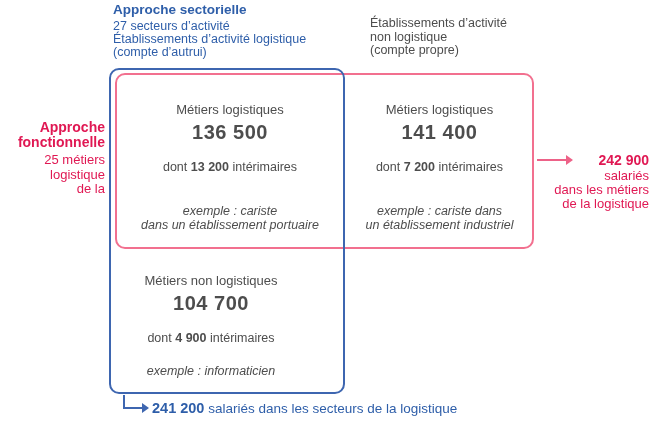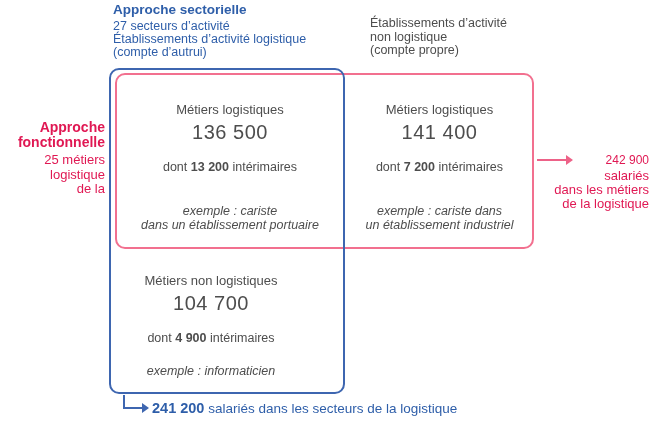--- a/index.html
+++ b/index.html
@@ -26,32 +26,32 @@
   .pink-rect {
     position:absolute; left:115px; top:73px; width:419px; height:176px;
     border:2px solid #F2708F; border-radius:10px; z-index:1; background:transparent;
   }
   
   .cell { position:absolute; text-align:center; color:#4D4D4D; z-index:3; }
   .cell-a { left:117px; top:102px; width:226px; }
   .cell-b { left:347px; top:102px; width:185px; }
   .cell-c { left:95px; top:273px; width:232px; }
   .cell .cell-title { font-size:13px; line-height:15px; }
-  .cell .cell-value { font-size:20px; font-weight:normal; line-height:23px; margin-top:4px; letter-spacing:0.5px; }
+  .cell .cell-value { font-size:20px; font-weight:bold; line-height:23px; margin-top:4px; letter-spacing:0.5px; }
   .cell .dont { font-size:12.5px; line-height:14px; margin-top:16px; }
   .cell .dont b { font-weight:bold; }
   .cell .example { font-size:12.5px; line-height:13.5px;font-style:italic; }
   .cell-a .example, .cell-b .example { margin-top:31px; }
   .cell-c .example { margin-top:20px; }
   
   .right-arrow-line { position:absolute; left:537px; top:159px; width:29px; height:2px; background:#ED6288; z-index:3; }
   .right-arrow-head { position:absolute; left:566px; top:155px; width:0; height:0;
     border-top:5px solid transparent; border-bottom:5px solid transparent; border-left:7px solid #ED6288; z-index:3; }
   .right-callout { position:absolute; right:2px; top:152px; width:122px; text-align:right; color:#E01853; }
-  .right-callout .value { font-size:12px; font-weight:normal; line-height:17px; }
+  .right-callout .value { font-size:14px; font-weight:bold; line-height:17px; }
   .right-callout .line { font-size:13px; line-height:14px; }
   
   .bottom-elbow-v { position:absolute; left:123px; top:395px; width:2px; height:14px; background:#3E66B0; }
   .bottom-elbow-h { position:absolute; left:123px; top:407px; width:19px; height:2px; background:#3E66B0; }
   .bottom-arrow-head { position:absolute; left:142px; top:403px; width:0; height:0;
     border-top:5px solid transparent; border-bottom:5px solid transparent; border-left:7px solid #3E66B0; }
   .bottom-callout { position:absolute; left:152px; top:400px; color:#2E5EA9; font-size:13.5px; }
   .bottom-callout .value { font-weight:bold; font-size:14.5px; }
 </style>
 </head>

